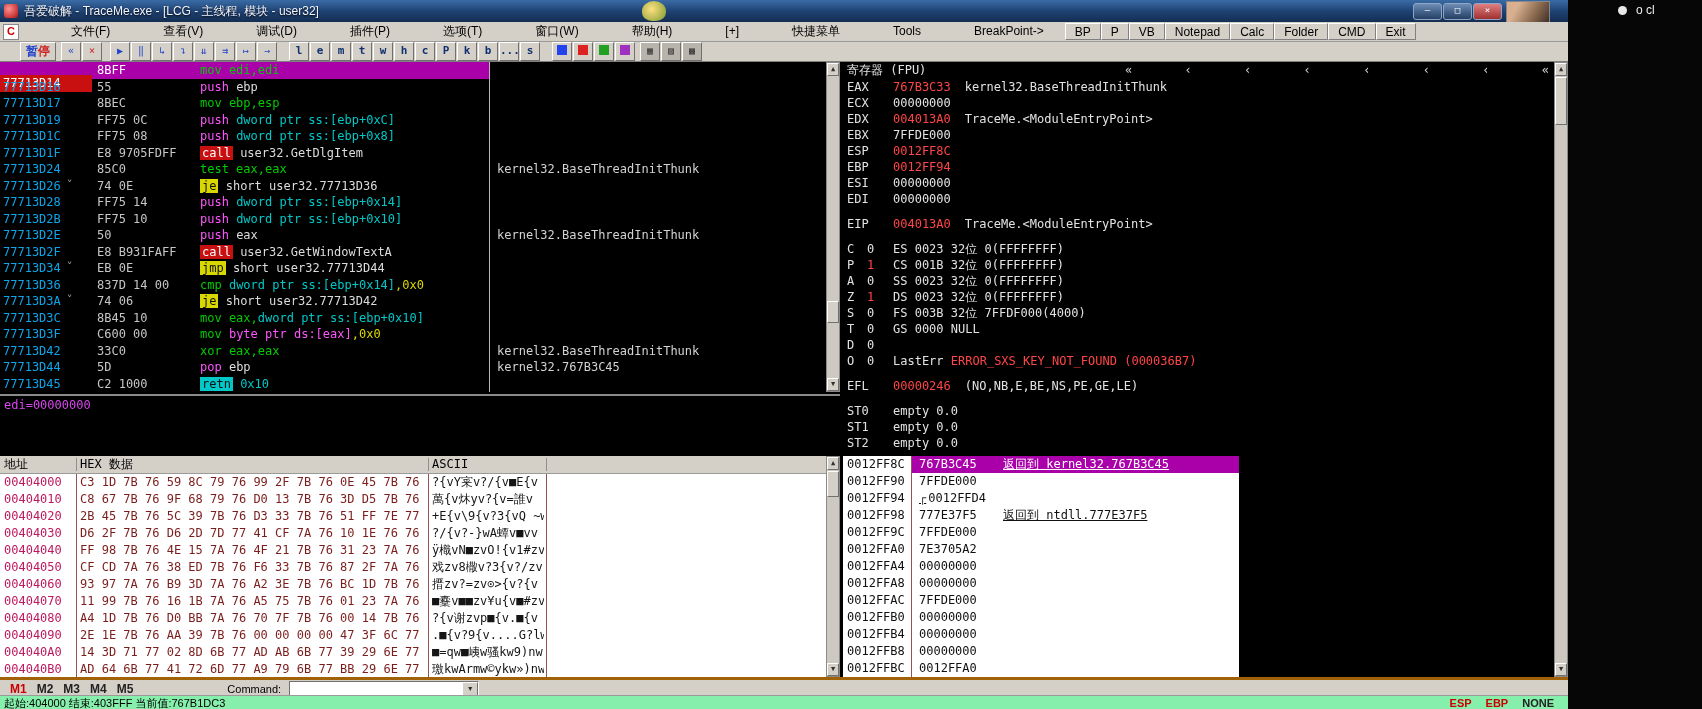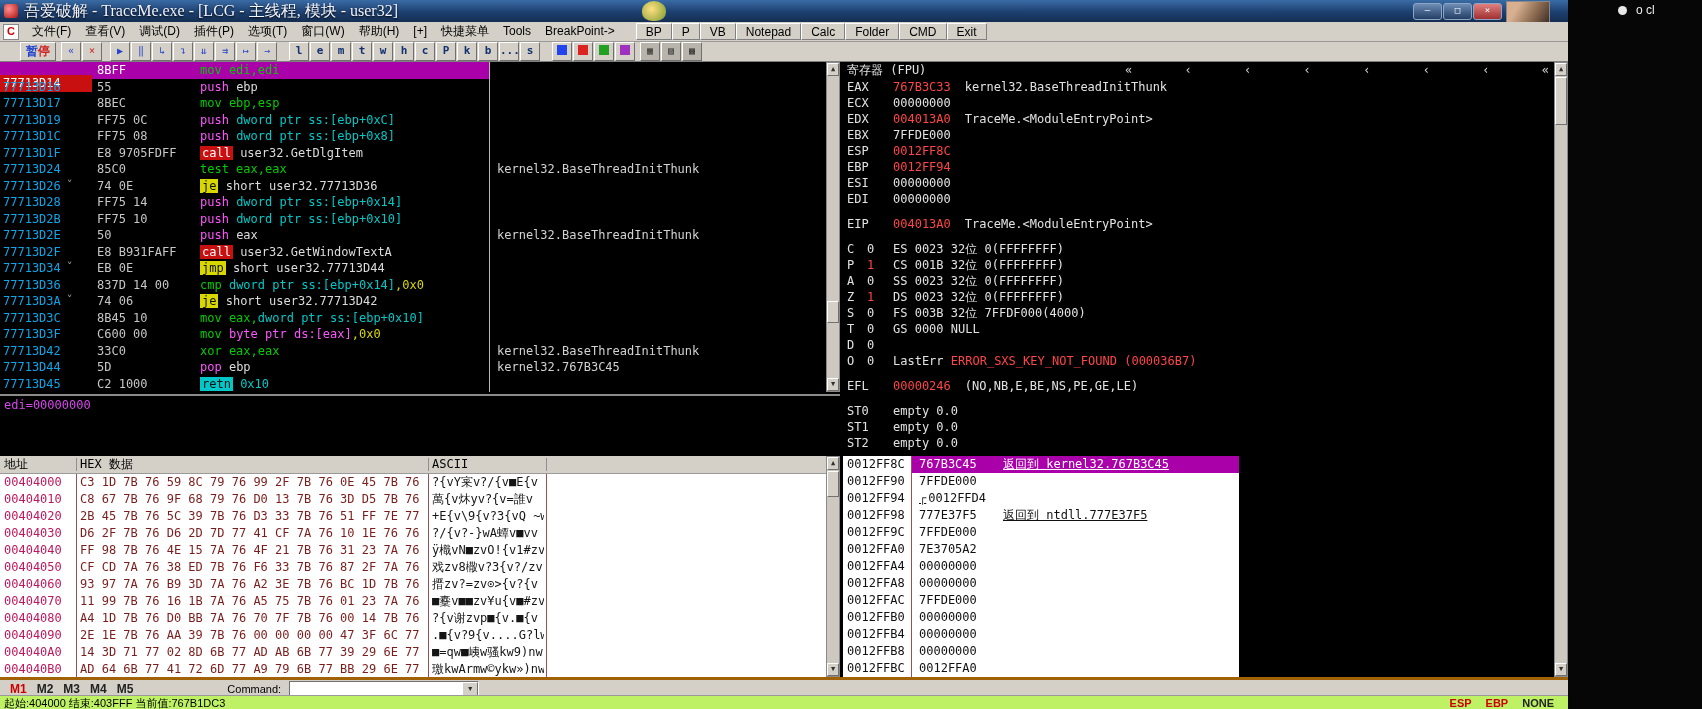--- a/index.html
+++ b/index.html
@@ -4,21 +4,21 @@
 <style>
   html,body{margin:0;padding:0;background:#222;}
   .screen{position:relative;width:1702px;height:709px;background:#000;overflow:hidden;
           font-family:"DejaVu Sans Mono","DejaVu Sans",monospace;font-size:12px;}
 
   
   .titlebar{position:absolute;left:0;top:0;width:1568px;height:22px;
     background:linear-gradient(#3a6ba5,#1d4070 55%,#142e52);display:flex;align-items:center;}
   .appicon{width:14px;height:14px;margin:0 6px 0 4px;border-radius:3px;
     background:radial-gradient(circle at 35% 35%,#ff9090,#b01010);}
-  .title-text{font-family:Liberation Serif, serif;font-size:16px;color:#f0f4ff;text-shadow:0 1px 2px #000;white-space:nowrap;}
+  .title-text{font-family:Liberation Sans, sans-serif;font-size:12px;color:#f0f4ff;text-shadow:0 1px 2px #000;white-space:nowrap;}
   .mascot{position:absolute;left:642px;top:1px;width:24px;height:20px;border-radius:50% 50% 42% 42%;
     background:radial-gradient(circle at 40% 40%,#ffe080,#7a9a30);}
   .winctl{position:absolute;right:66px;top:3px;display:flex;}
   .wbtn{width:27px;height:15px;margin-left:1px;border:1px solid #8fa5c8;border-radius:3px;
     background:linear-gradient(rgba(255,255,255,.3),rgba(255,255,255,.06));
     color:#fff;font-size:9px;line-height:13px;text-align:center;}
   .wbtn.close{background:linear-gradient(#e08080,#a03030);}
   .avatar{position:absolute;right:18px;top:1px;width:42px;height:20px;border:1px solid #888;
     background:linear-gradient(120deg,#d8b090 25%,#8a6a50 65%,#403028);}
 
@@ -26,21 +26,21 @@
   .rightstrip{position:absolute;left:1568px;top:0;width:134px;height:709px;background:#060606;color:#eee;}
   .bgdot{position:absolute;left:50px;top:6px;width:9px;height:9px;border-radius:50%;background:#e8e8e8;}
   .bgtext{position:absolute;left:68px;top:3px;font-family:"Liberation Sans",sans-serif;}
 
   
   .menubar{position:absolute;left:0;top:22px;width:1568px;height:19px;background:#d4d0c8;
     border-bottom:1px solid #9a9a9a;display:flex;align-items:center;
     font-family:"Liberation Sans",sans-serif;color:#000;}
   .menulogo{width:14px;height:14px;margin:0 6px 0 3px;background:#fff;border:1px solid #888;
     color:#d00000;font-weight:bold;font-size:11px;text-align:center;line-height:13px;}
-  .menu-item{padding:0 7px;height:19px;line-height:19px;white-space:nowrap;}
+  .menu-item{padding:0 7px;height:19px;line-height:19px;white-space:nowrap;margin-left:39px;}
   .qwrap{display:flex;margin-left:14px;height:17px;}
   .qbtn{padding:0 9px;line-height:16px;background:#d4d0c8;white-space:nowrap;
     border:1px solid;border-color:#fff #808080 #808080 #fff;}
 
   
   .toolbar{position:absolute;left:0;top:42px;width:1568px;height:19px;background:#d4d0c8;
     border-bottom:1px solid #808080;display:flex;align-items:center;}
   .pausebtn{height:17px;padding:0 5px;margin-left:20px;background:#d4d0c8;line-height:16px;
     border:1px solid;border-color:#fff #707070 #707070 #fff;
     font-family:"Liberation Sans",sans-serif;font-weight:bold;}
@@ -137,21 +137,21 @@
   .cmdlabel{margin-left:94px;font-size:11px;color:#000;}
   .cmdcombo{position:relative;margin-left:8px;width:188px;height:15px;background:#fff;
     border:1px solid;border-color:#707070 #fff #fff #707070;}
   .cmdinput{position:absolute;left:1px;top:1px;width:168px;height:11px;border:none;outline:none;
     font:11px "DejaVu Sans Mono",monospace;}
   .cmdarrow{position:absolute;right:0;top:0;width:14px;height:13px;background:#d4d0c8;
     border:1px solid;border-color:#fff #707070 #707070 #fff;
     font-size:7px;text-align:center;line-height:12px;color:#303030;}
 
   
-  .statusbar{position:absolute;left:0;top:695px;width:1568px;height:14px;background:#bef264;
+  .statusbar{position:absolute;left:0;top:695px;width:1568px;height:14px;background:#86efac;
     border-top:1px solid #9a9a9a;font-family:"Liberation Sans",sans-serif;font-size:11px;color:#000;}
   .stleft{position:absolute;left:4px;top:0;line-height:14px;}
   .stright{position:absolute;right:14px;top:0;line-height:14px;display:flex;gap:14px;font-weight:bold;}
   .sbr0{color:#cc0000;} .sbr1{color:#cc0000;} .sbr2{color:#222;}
 </style>
 </head>
 <body>
 
 <div class="screen">
 

